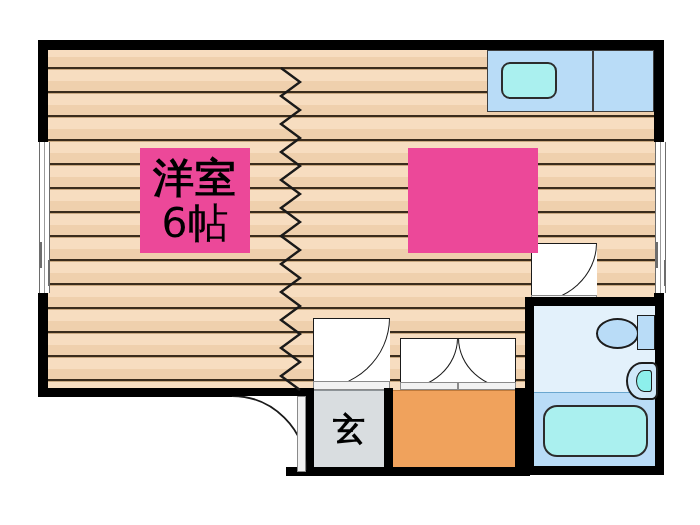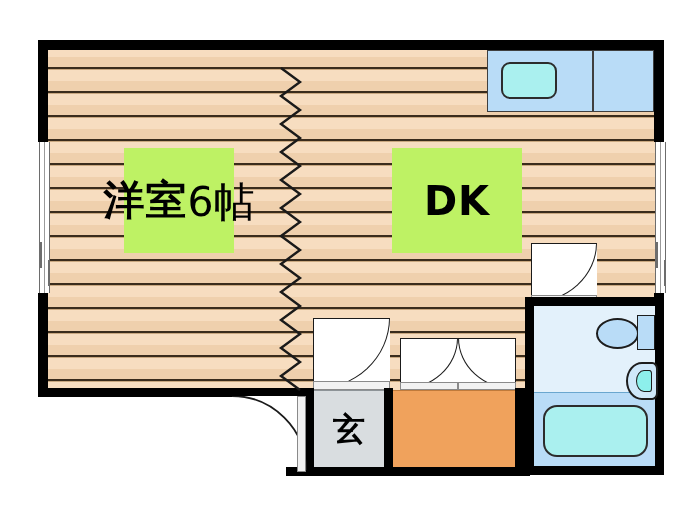--- a/index.html
+++ b/index.html
@@ -155,26 +155,28 @@
     box-sizing: border-box;
   }
 
   
   .zigzag {
     overflow: visible;
   }
 
   
   .label-box {
-    background: #bef264;
+    background: #ec4899;
     display: flex;
+    flex-direction: column;
     align-items: center;
     justify-content: center;
     line-height: 1.0;
     color: #000000;
+    margin-left: 16px;
   }
   .label-name {
     font-family: "DejaVu Sans", sans-serif;
     font-weight: bold;
     letter-spacing: 1px;
     white-space: nowrap;
   }
   .label-size {
     font-family: "DejaVu Sans", sans-serif;
     font-weight: normal;
@@ -279,19 +281,18 @@
   <div class="abs wash-inner" style="left:636px; top:370px; width:16px; height:22px;"></div>
 
   <div class="abs bathtub" style="left:543px; top:405px; width:105px; height:52px;"></div>
 
   <div class="abs label-box lbl-yoshitsu" style="left:124px; top:148px; width:110px; height:105px;">
     <div class="label-name">洋室</div>
     <div class="label-size">6帖</div>
   </div>
 
   <div class="abs label-box lbl-dk" style="left:392px; top:148px; width:130px; height:105px;">
-    <div class="label-name">DK</div>
   </div>
 
   <div class="abs label-small" style="left:313px; top:410px; width:72px; height:40px;">玄</div>
 
 
 </div>
 
 </body></html>

